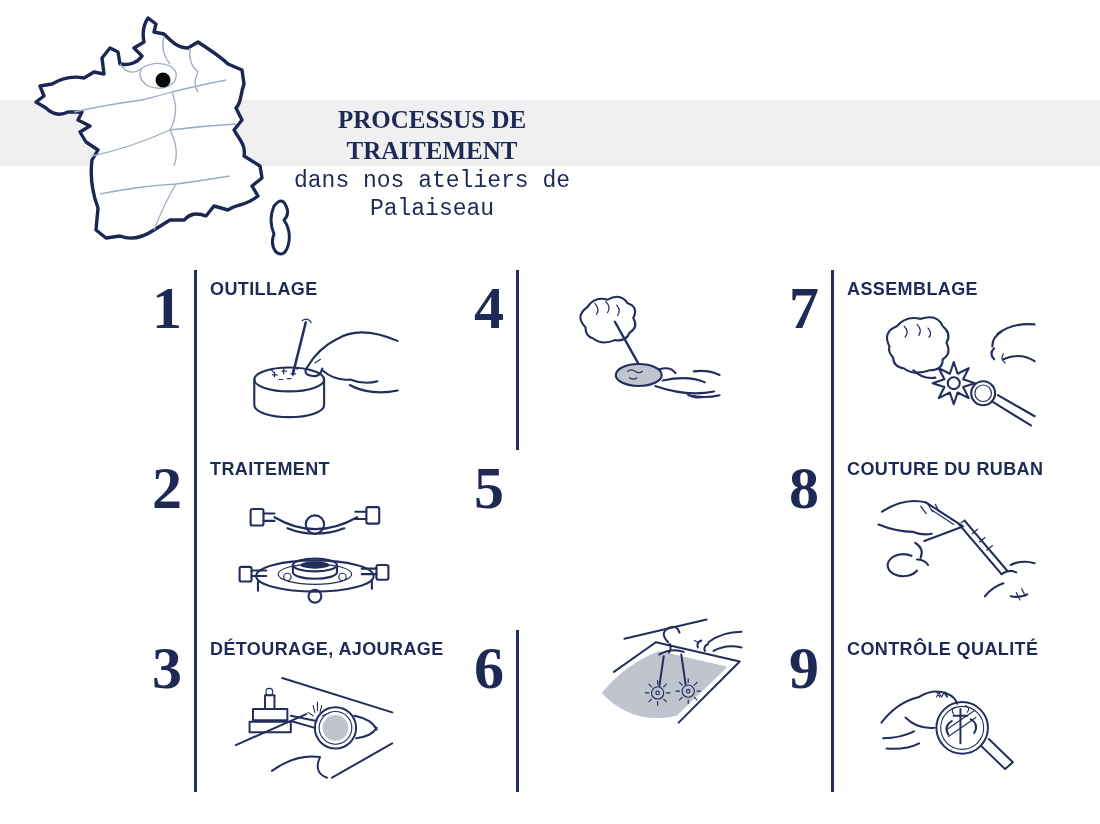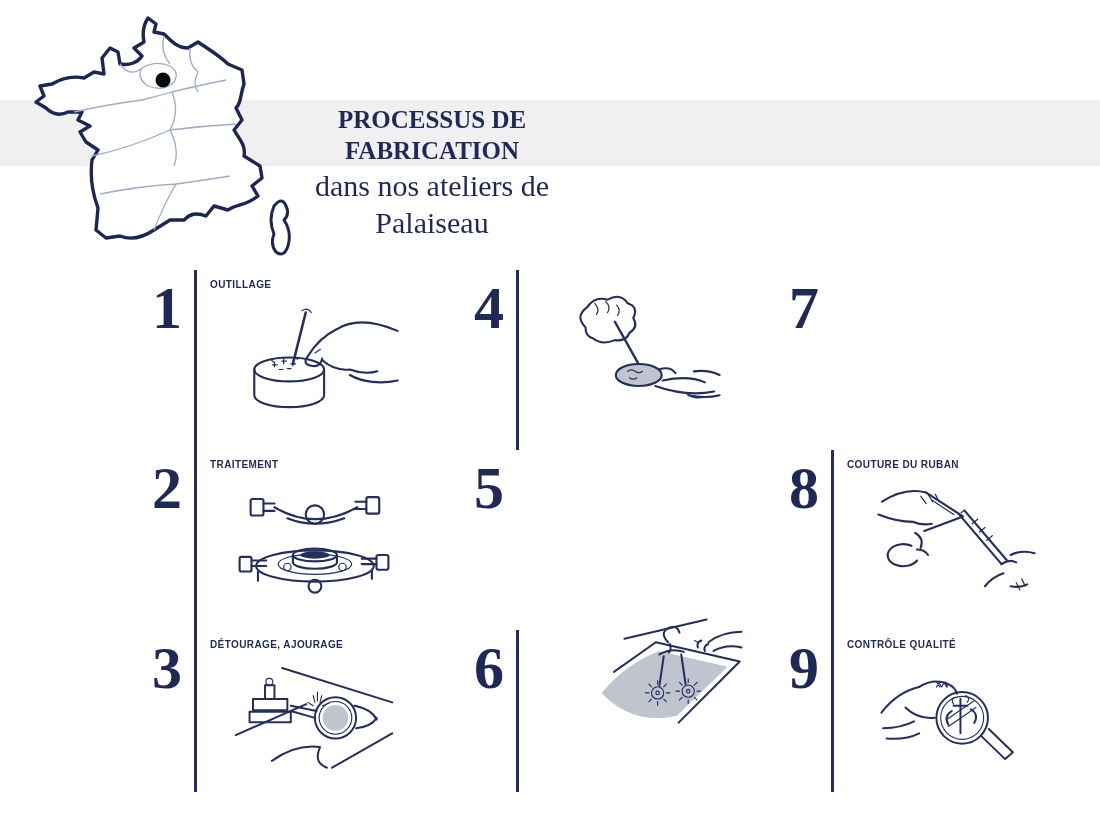--- a/index.html
+++ b/index.html
@@ -9,29 +9,29 @@
   html,body{margin:0;padding:0;background:#fff;}
   .canvas{position:relative;width:1100px;height:824px;background:#fff;overflow:hidden;
           font-family:"Liberation Sans",sans-serif;}
   .band{position:absolute;left:0;top:100px;width:1100px;height:66px;background:var(--band);z-index:1;}
   .map{position:absolute;left:30px;top:8px;width:270px;height:255px;z-index:2;}
   .map .outline{fill:#fff;stroke:var(--mapline);stroke-width:3.4;stroke-linejoin:round;}
   .map .inner{fill:none;stroke:var(--maplight);stroke-width:1.3;stroke-linejoin:round;}
   .map .corsica{fill:#fff;stroke:var(--mapline);stroke-width:3;stroke-linejoin:round;}
   .titles{position:absolute;left:258px;top:104px;width:348px;text-align:center;color:var(--text);z-index:3;}
   .title{font-family:"Liberation Serif",serif;font-weight:600;font-size:25px;line-height:1.25;}
-  .subtitle{font-family:Liberation Serif, serif;font-weight:400;font-size:30px;line-height:1.25;}
+  .subtitle{font-family:Liberation Mono, monospace;font-weight:400;font-size:23px;line-height:1.25;}
   .col{position:absolute;top:270px;z-index:2;}
   .col-1{left:140px}.col-2{left:462px}.col-3{left:777px}
   .step{display:flex;}
   .row-a,.row-b{height:180px}.row-c{height:162px}
   .num{flex:0 0 54px;width:54px;text-align:center;font-family:"Liberation Serif",serif;
        font-weight:600;font-size:60px;line-height:1;color:var(--text);padding-top:8px;}
   .content{border-left:3px solid var(--navy);padding:9px 0 0 13px;width:250px;}
-  .label{font-weight:bold;font-size:10px;letter-spacing:.4px;color:var(--text);white-space:nowrap;}
+  .label{font-weight:bold;font-size:18px;letter-spacing:.4px;color:var(--text);white-space:nowrap;}
   .label.wrap{white-space:normal;width:155px;line-height:1.25;}
   .illus{display:block;margin:6px 0 0 14px;color:var(--navy);}
   .illus .ln{stroke:currentColor;fill:none;stroke-width:2.3;stroke-linecap:round;stroke-linejoin:round;}
   .illus .thin{stroke-width:1.3;}
   .illus .gfill{fill:var(--grayfill);stroke:none;}
   .illus .dfill{fill:currentColor;stroke:none;}
 </style>
 </head>
 <body>
 
@@ -40,21 +40,21 @@
   <div class="band"></div>
 
   <svg class="map" viewBox="0 0 270 255">
     <path class="outline" d="M118,10 L126,16 L124,24 L134,26 C142,34 148,40 158,40 L168,34 C180,42 190,48 198,56 L212,62 L214,76 C210,86 212,94 206,100 L212,112 L204,122 C210,132 216,138 214,148 L230,158 L232,170 L222,178 L228,188 C216,198 206,196 198,202 L184,198 L176,208 C166,204 160,206 154,212 L140,212 L124,222 C112,230 100,232 90,228 L76,230 L66,222 L68,200 C62,184 60,168 62,152 L68,142 L56,134 L50,124 L60,118 L48,112 L52,104 L38,104 C30,108 22,106 16,100 L6,94 L14,88 L10,78 L22,76 C32,70 44,68 54,70 L64,64 L74,66 L72,50 L80,40 L88,44 L90,56 C100,58 108,54 112,48 L104,40 L114,34 C112,24 114,16 118,10 Z"></path>
     <path class="inner" d="M112,60 q14,-8 28,-2 q10,6 4,16 q-10,10 -26,4 q-12,-8 -6,-18 z M44,104 Q80,96 112,92 Q128,88 142,84 Q166,78 196,72 M134,28 Q130,44 140,56 M142,84 Q150,104 140,122 Q150,142 144,158 M62,148 Q100,140 140,122 Q172,118 206,116 M70,186 Q110,178 146,176 Q176,172 200,168 M124,222 Q134,196 146,176 M90,56 Q100,70 112,60 M160,40 Q158,56 168,64 Q162,76 168,84"></path>
     <path class="corsica" d="M244,198 q8,-10 12,0 q4,8 -2,14 q8,12 4,26 q-4,12 -12,6 q-6,-8 -2,-18 q-6,-14 0,-28 z"></path>
     <circle cx="133" cy="72" r="7.5" fill="var(--dot)"></circle>
   </svg>
 
   <div class="titles">
-    <div class="title">PROCESSUS DE FABRICATION</div>
+    <div class="title">PROCESSUS DE TRAITEMENT</div>
     <div class="subtitle">dans nos ateliers de Palaiseau</div>
   </div>
 
   <div class="col col-1">
 
     <div class="step row-a">
       <div class="num">1</div>
       <div class="content">
         <div class="label">OUTILLAGE</div>
         <svg class="illus" width="180" height="124" viewBox="0 0 190 135">
@@ -171,20 +171,37 @@
           </g>
         </svg>
       </div>
     </div>
   </div>
 
   <div class="col col-3">
 
     <div class="step row-a">
       <div class="num">7</div>
+      <div class="content">
+        <div class="label">ASSEMBLAGE</div>
+        <svg class="illus" width="180" height="124" viewBox="0 0 190 135">
+          <g class="ln">
+            <path d="M28,44 q-8,-16 8,-22 q10,-12 26,-8 q18,-6 24,8 q10,8 4,18 q6,12 -4,18 q0,12 -14,12 q-18,6 -28,-2 q-12,-2 -12,-12 q-6,-6 -4,-12 z"></path>
+            <path class="thin" d="M44,22 q6,6 1,12 M58,20 q6,6 2,12 M70,24 q5,6 1,10"></path>
+            <path d="M54,70 q10,10 24,8"></path>
+            <path d="M121,84 L108.2,88.2 L114.3,100.3 L102.2,94.2 L98,107 L93.8,94.2 L81.7,100.3 L87.8,88.2 L75,84 L87.8,79.8 L81.7,67.7 L93.8,73.8 L98,61 L102.2,73.8 L114.3,67.7 L108.2,79.8 Z"></path>
+            <circle cx="98" cy="84" r="6.5"></circle>
+            <circle cx="130" cy="95" r="13"></circle>
+            <circle class="thin" cx="130" cy="95" r="9"></circle>
+            <path d="M140,104 L182,130 M146,97 L186,120"></path>
+            <path d="M186,20 q-24,-2 -40,10 M150,28 q-10,6 -10,16 M142,46 q-6,6 0,12 M186,60 q-16,-10 -34,-2"></path>
+            <path class="thin" d="M152,52 q-4,6 2,10"></path>
+          </g>
+        </svg>
+      </div>
     </div>
 
     <div class="step row-b">
       <div class="num">8</div>
       <div class="content">
         <div class="label">COUTURE DU RUBAN</div>
         <svg class="illus" width="180" height="124" viewBox="0 0 190 135">
           <g class="ln">
             <path d="M20,28 q24,-16 48,-10 M16,42 q20,8 38,8 M54,50 q10,4 20,2"></path>
             <path class="thin" d="M62,22 l6,8 M70,20 l5,8 M78,20 l4,8"></path>

